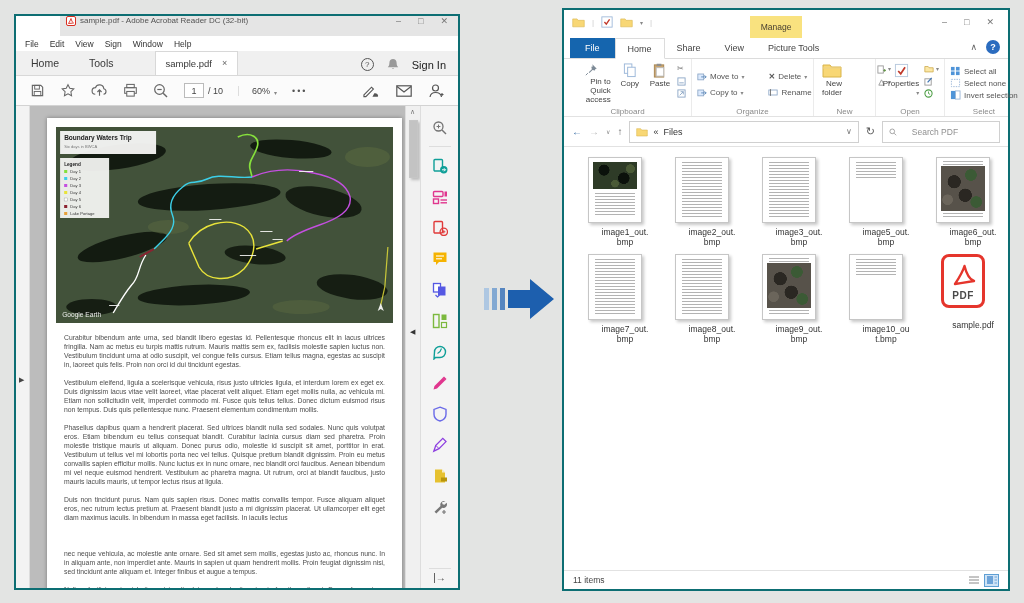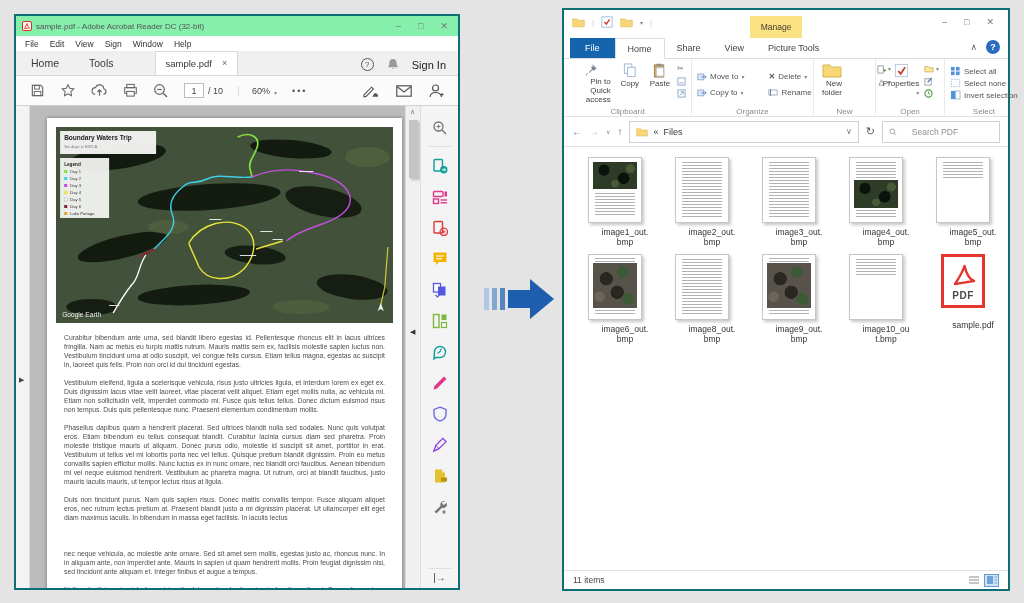--- a/index.html
+++ b/index.html
@@ -5,21 +5,21 @@
   * { box-sizing: border-box; margin: 0; padding: 0; }
   body {
     width: 1024px; height: 603px; position: relative;
     background: #e3e4e3;
     font-family: "Liberation Sans", sans-serif;
     overflow: hidden;
   }
   .window { position: absolute; border: 2px solid #0d6e73; background: #fff; display: flex; flex-direction: column; }
   
   #acrobat { left: 14px; top: 14px; width: 446px; height: 576px; }
-  .ac-titlebar { height: 20px; display: flex; align-items: center; padding: 0 6px; background: #86efac; font-size: 8px; color: #535353; flex: none; }
+  .ac-titlebar { height: 20px; display: flex; align-items: flex-start; padding: 0 6px; background: #e5e5e5; font-size: 8px; color: #535353; flex: none; margin-left: 44px; }
   .ac-title { margin-left: 4px; }
   .winctl { margin-left: auto; display: flex; gap: 17px; color: #777; font-size: 9px; align-items: center; padding-right: 4px; }
   .ac-menubar { height: 15px; display: flex; gap: 11px; align-items: center; padding-left: 9px; font-size: 8.5px; color: #333; background: #fff; flex: none; }
   .ac-tabbar { height: 25px; background: #f0f0f0; border-bottom: 1px solid #d8d8d8; display: flex; align-items: flex-end; flex: none; font-size: 10.5px; color: #383838; }
   .ac-tab { padding: 0 15px; line-height: 24px; }
   .ac-doctab { margin-left: 26px; background: #fff; border: 1px solid #d8d8d8; border-bottom: none; line-height: 23px; padding: 0 10px; display: flex; gap: 10px; align-items: center; font-size: 9.5px; }
   .ac-doctab .x { color: #666; font-size: 9px; }
   .ac-tabbar-right { margin-left: auto; display: flex; align-items: center; gap: 13px; padding: 0 12px 4px 0; }
   .qmark { width: 13px; height: 13px; border: 1.2px solid #555; border-radius: 50%; font-size: 8px; display: flex; align-items: center; justify-content: center; color: #555; }
   .signin { font-size: 11px; color: #1a1a1a; }
@@ -85,21 +85,21 @@
   .file-grid { display: grid; grid-template-columns: repeat(5, 86px); column-gap: 1px; row-gap: 7px; }
   .file-item { display: flex; flex-direction: column; align-items: center; }
   .thumb { width: 54px; height: 66px; background: #fff; border: 1px solid #c6c6c6; box-shadow: 2px 2px 3px rgba(0,0,0,.22); position: relative; overflow: hidden; flex: none; }
   .tlines { position: absolute; left: 6px; right: 6px; background: repeating-linear-gradient(to bottom, #b3b3b3 0 1px, transparent 1px 3px); }
   .mblock { position: absolute; left: 4px; right: 4px; }
   .mblock.green { background: #2e3b27;
     background-image: radial-gradient(circle at 25% 30%, #0b110b 0 14%, transparent 15%), radial-gradient(circle at 70% 60%, #0b110b 0 16%, transparent 17%), radial-gradient(circle at 50% 80%, #4a5a36 0 12%, transparent 13%), radial-gradient(circle at 85% 25%, #4a5a36 0 10%, transparent 11%); }
   .mblock.gray { background: #57524a;
     background-image: radial-gradient(circle at 30% 35%, #2a2722 0 15%, transparent 16%), radial-gradient(circle at 68% 20%, #3b5a35 0 12%, transparent 13%), radial-gradient(circle at 55% 65%, #2a2722 0 17%, transparent 18%), radial-gradient(circle at 80% 80%, #3b5a35 0 11%, transparent 12%), radial-gradient(circle at 15% 75%, #6b655b 0 10%, transparent 11%); }
   .file-label { font-size: 8.5px; color: #333; margin-top: 4px; text-align: center; line-height: 10px; max-width: 68px; word-break: break-all; padding-left: 20px; }
-  .pdf-icon { width: 44px; height: 54px; border: 3px solid #e5352c; border-radius: 0; background: #fff; display: flex; flex-direction: column; align-items: center; justify-content: flex-end; padding-bottom: 4px; position: relative; margin-bottom: 8px; }
+  .pdf-icon { width: 44px; height: 54px; border: 3px solid #e5352c; border-radius: 8px; background: #fff; display: flex; flex-direction: column; align-items: center; justify-content: flex-end; padding-bottom: 4px; position: relative; margin-bottom: 8px; }
   .pdf-icon .pdf-word { font-size: 10px; font-weight: bold; color: #4a4a4a; letter-spacing: .5px; }
   .pdf-icon svg { position: absolute; top: 6px; left: 8px; }
   .ex-status { height: 19px; border-top: 1px solid #e2e2e2; display: flex; align-items: center; padding: 0 9px; font-size: 8.5px; color: #444; background: #fff; flex: none; }
   .view-toggles { margin-left: auto; display: flex; gap: 3px; }
   .vt { width: 15px; height: 13px; display: flex; align-items: center; justify-content: center; }
   .vt.active { background: #cfe3f5; border: 1px solid #5e9fd4; }
   .vt svg { display: block; }
 </style>
 </head>
 <body>
@@ -602,39 +602,37 @@
           <div class="file-label">image2_out.bmp</div>
         </div>
         <div class="file-item">
           <div class="thumb">
             <div class="tlines" style="top:7%;height:85%;"></div>
           </div>
           <div class="file-label">image3_out.bmp</div>
         </div>
         <div class="file-item">
           <div class="thumb">
-            <div class="tlines" style="top:6%;height:25%;"></div>
-            <div class="mblock green" style="top:34%;height:44%;"></div>
-            <div class="tlines" style="top:82%;height:10%;"></div>
-          </div>
-          <div class="file-label">image4_out.bmp</div>
-        </div>
-        <div class="file-item">
-          <div class="thumb">
             <div class="tlines" style="top:7%;height:26%;"></div>
           </div>
           <div class="file-label">image5_out.bmp</div>
         </div>
         <div class="file-item">
           <div class="thumb">
             <div class="tlines" style="top:4%;height:7%;"></div>
             <div class="mblock gray" style="top:13%;height:70%;"></div>
             <div class="tlines" style="top:86%;height:8%;"></div>
           </div>
           <div class="file-label">image6_out.bmp</div>
+        </div>
+        <div class="file-item">
+          <div class="thumb">
+            <div class="tlines" style="top:7%;height:85%;"></div>
+          </div>
+          <div class="file-label">image7_out.bmp</div>
         </div>
         <div class="file-item">
           <div class="thumb">
             <div class="tlines" style="top:7%;height:85%;"></div>
           </div>
           <div class="file-label">image8_out.bmp</div>
         </div>
         <div class="file-item">
           <div class="thumb">
             <div class="tlines" style="top:4%;height:7%;"></div>

